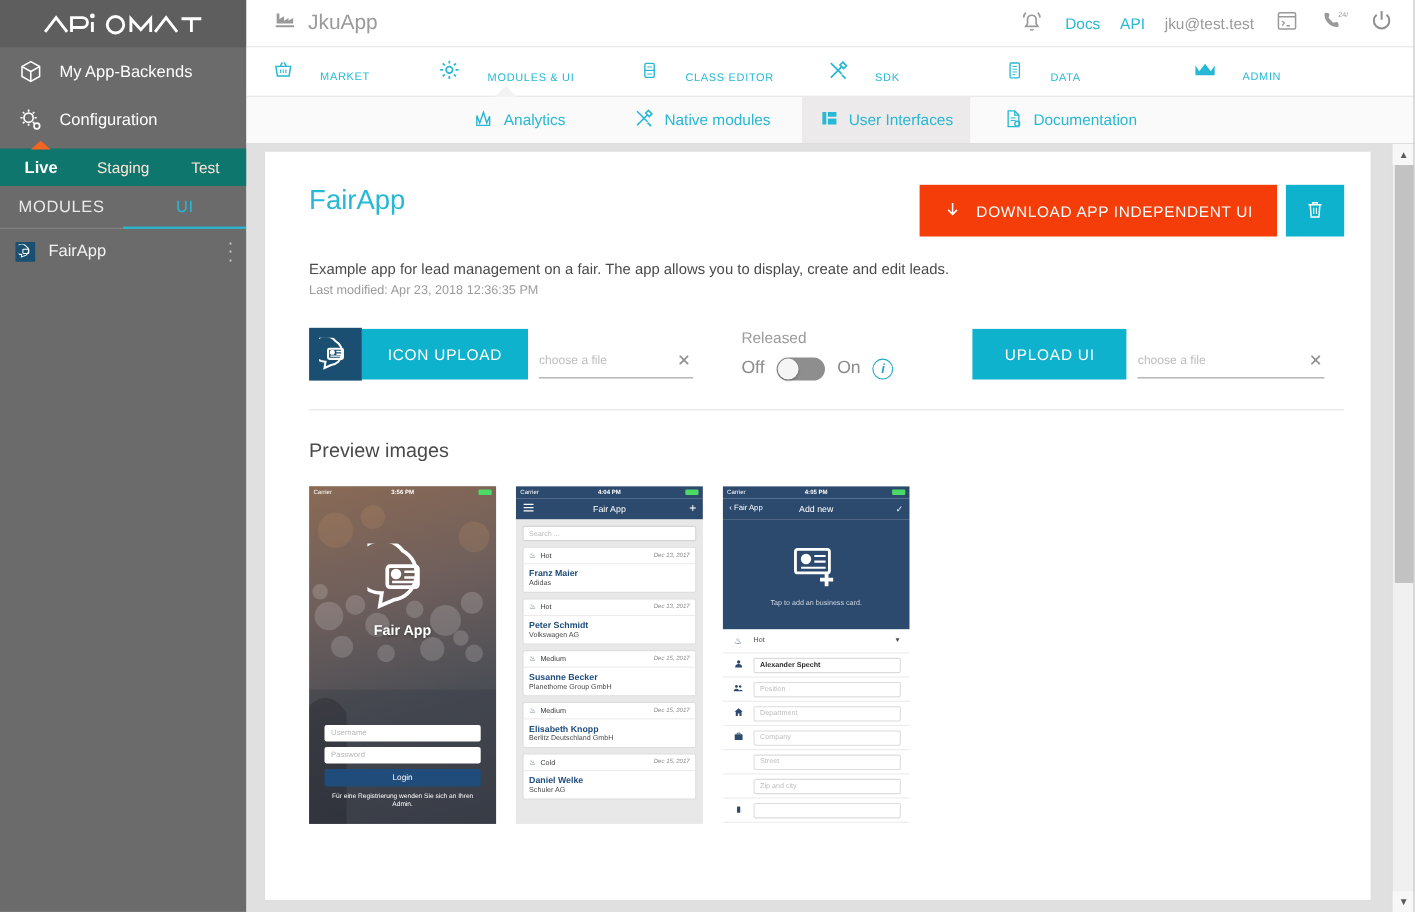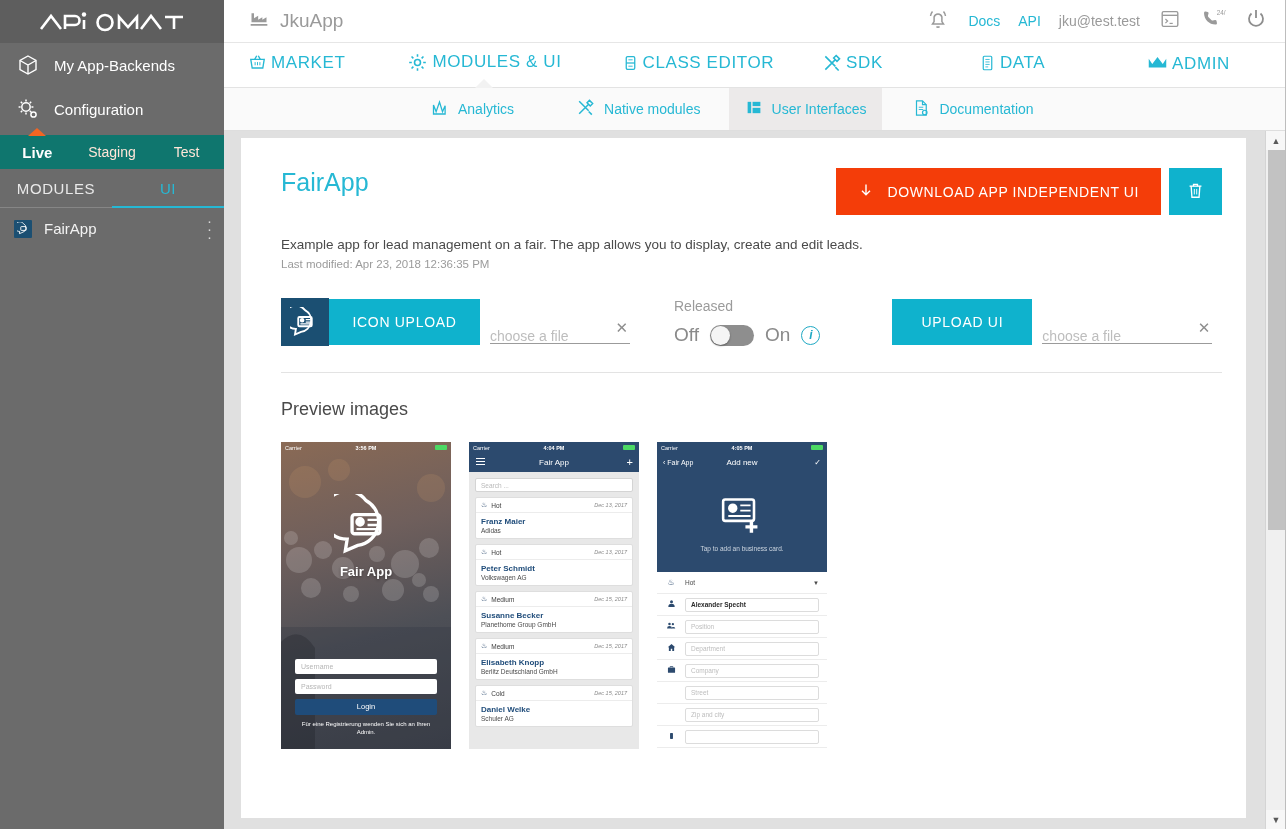--- a/index.html
+++ b/index.html
@@ -78,22 +78,22 @@
   .top-link { color: #26b8d4; font-size: 14px; text-decoration: none; }
   .top-user { color: #9a9a9a; font-size: 14px; }
 
   
   .mainnav {
     position: absolute; left: 224px; top: 43px; width: 1062px; height: 45px;
     background: #fff; display:flex; align-items:center;
     border-bottom: 1px solid #e3e3e3;
   }
   .mainnav-item {
-    display:flex; align-items:flex-start; gap: 4px; color: #26b8d4;
-    font-size: 17px; letter-spacing: .6px; position: relative;
+    display:flex; align-items:flex-end; gap: 24px; color: #26b8d4;
+    font-size: 10px; letter-spacing: .6px; position: relative;
   }
   .mainnav-caret {
     position:absolute; bottom: -12px; left: 50%; transform: translateX(-50%);
     width: 0; height: 0; border-left: 11px solid transparent;
     border-right: 11px solid transparent; border-bottom: 11px solid #f2f2f2;
   }
 
   
   .subnav {
     position: absolute; left: 224px; top: 88px; width: 1062px; height: 43px;
@@ -144,29 +144,29 @@
     background: #0fb2cd; color: #fff; height: 46px; border: none;
     font-size: 14px; letter-spacing: .7px; cursor:pointer; flex: none;
   }
   .file-field {
     position: relative; width: 140px; height: 44px; margin-left: 10px;
     display:flex; align-items:flex-end; flex:none;
   }
   .file-field .line {
     position:absolute; left:0; right:0; bottom: 0; height:1px; background:#9b9b9b;
   }
-  .file-field .ph { color: #bdbdbd; font-size: 14px; }
+  .file-field .ph { color: #bdbdbd; font-size: 11px; padding-bottom: 10px; }
   .file-field .clear {
     position:absolute; right: 2px; bottom: 7px; color: #8e8e8e;
     font-size: 15px; cursor:pointer;
   }
   .released-block { margin-left: 44px; flex:none; }
   .released-label { color: #9b9b9b; font-size: 14px; margin-bottom: 10px; }
   .toggle-row { display:flex; align-items:center; gap: 11px; }
-  .toggle-txt { color: #8a8a8a; font-size: 19px; }
+  .toggle-txt { color: #8a8a8a; font-size: 16px; }
   .switch {
     width: 44px; height: 21px; border-radius: 11px; background: #8e8e8e;
     position: relative; cursor:pointer;
   }
   .switch .knob {
     position:absolute; left: 1px; top: 1px; width: 19px; height: 19px;
     border-radius: 50%; background: #f5f5f5; box-shadow: 0 1px 2px rgba(0,0,0,.35);
   }
   .info-i {
     width: 19px; height: 19px; border-radius: 50%; border: 1.6px solid #1fa9c4;

